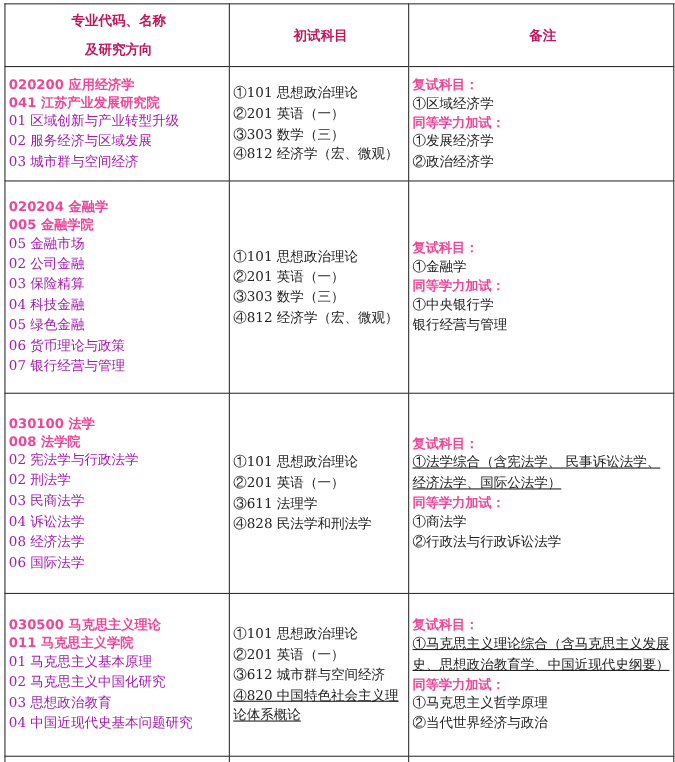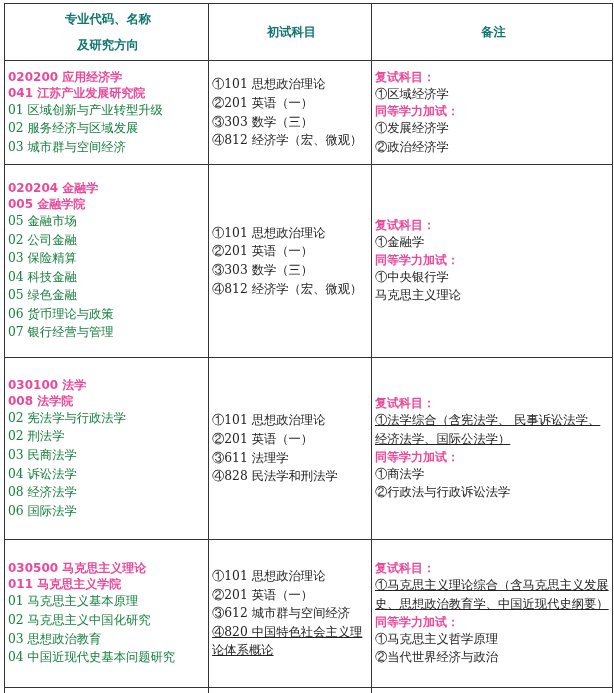--- a/index.html
+++ b/index.html
@@ -4,33 +4,33 @@
 <style>
   html, body { margin: 0; padding: 0; background: #ffffff; }
   body { width: 614px; height: 693px; overflow: hidden; position: relative;
          font-family: "DejaVu Serif", "Liberation Serif", serif; color: #222; }
   table.main { position: absolute; left: 4px; top: 3px; border-collapse: collapse;
                table-layout: fixed; width: 608px; }
   table.main td, table.main th { border: 1.5px solid #333; padding: 0 0 0 3px;
                vertical-align: middle; font-size: 12.3px; line-height: 18.6px; }
   col.c1 { width: 204px; } col.c2 { width: 163px; } col.c3 { width: 241px; }
   th { font-family: "DejaVu Sans", "Liberation Sans", sans-serif; font-weight: bold;
-       font-size: 12px; text-align: center; color: #0f766e; }
+       font-size: 12px; text-align: center; color: #be185d; }
   th .hl { display: block; line-height: 26px; }
   tr.header { height: 57px; }
   tr.r1 { height: 104px; }
   tr.r2 { height: 193px; padding-left: 42px; }
   tr.r3 { height: 182px; }
   tr.r4 { height: 148px; }
   tr.r5 { height: 10px; }
   .bold { font-family: "DejaVu Sans", "Liberation Sans", sans-serif; font-weight: bold;
           color: #ec4899; font-size: 12px; line-height: 16px; display: block; }
   .line { display: block; white-space: nowrap; }
   .wrap { display: block; white-space: normal; word-break: break-all; text-decoration: underline; }
-  .dir { display: block; white-space: nowrap; color: #15803d; }
+  .dir { display: block; white-space: nowrap; color: #a21caf; }
 </style>
 </head>
 <body>
 
 <table class="main">
   <colgroup>
       <col class="c1">
       <col class="c2">
       <col class="c3">
     </colgroup>
@@ -83,21 +83,21 @@
       <span class="line">①101 思想政治理论</span>
       <span class="line">②201 英语（一）</span>
       <span class="line">③303 数学（三）</span>
       <span class="line">④812 经济学（宏、微观）</span>
     </td>
     <td>
       <span class="bold">复试科目：</span>
       <span class="line">①金融学</span>
       <span class="bold">同等学力加试：</span>
       <span class="line">①中央银行学</span>
-      <span class="line">马克思主义理论</span>
+      <span class="line">银行经营与管理</span>
     </td>
   </tr>
 
   <tr class="r3">
     <td>
       <span class="bold">030100 法学</span>
       <span class="bold">008 法学院</span>
       <span class="dir">02 宪法学与行政法学</span>
       <span class="dir">02 刑法学</span>
       <span class="dir">03 民商法学</span>

